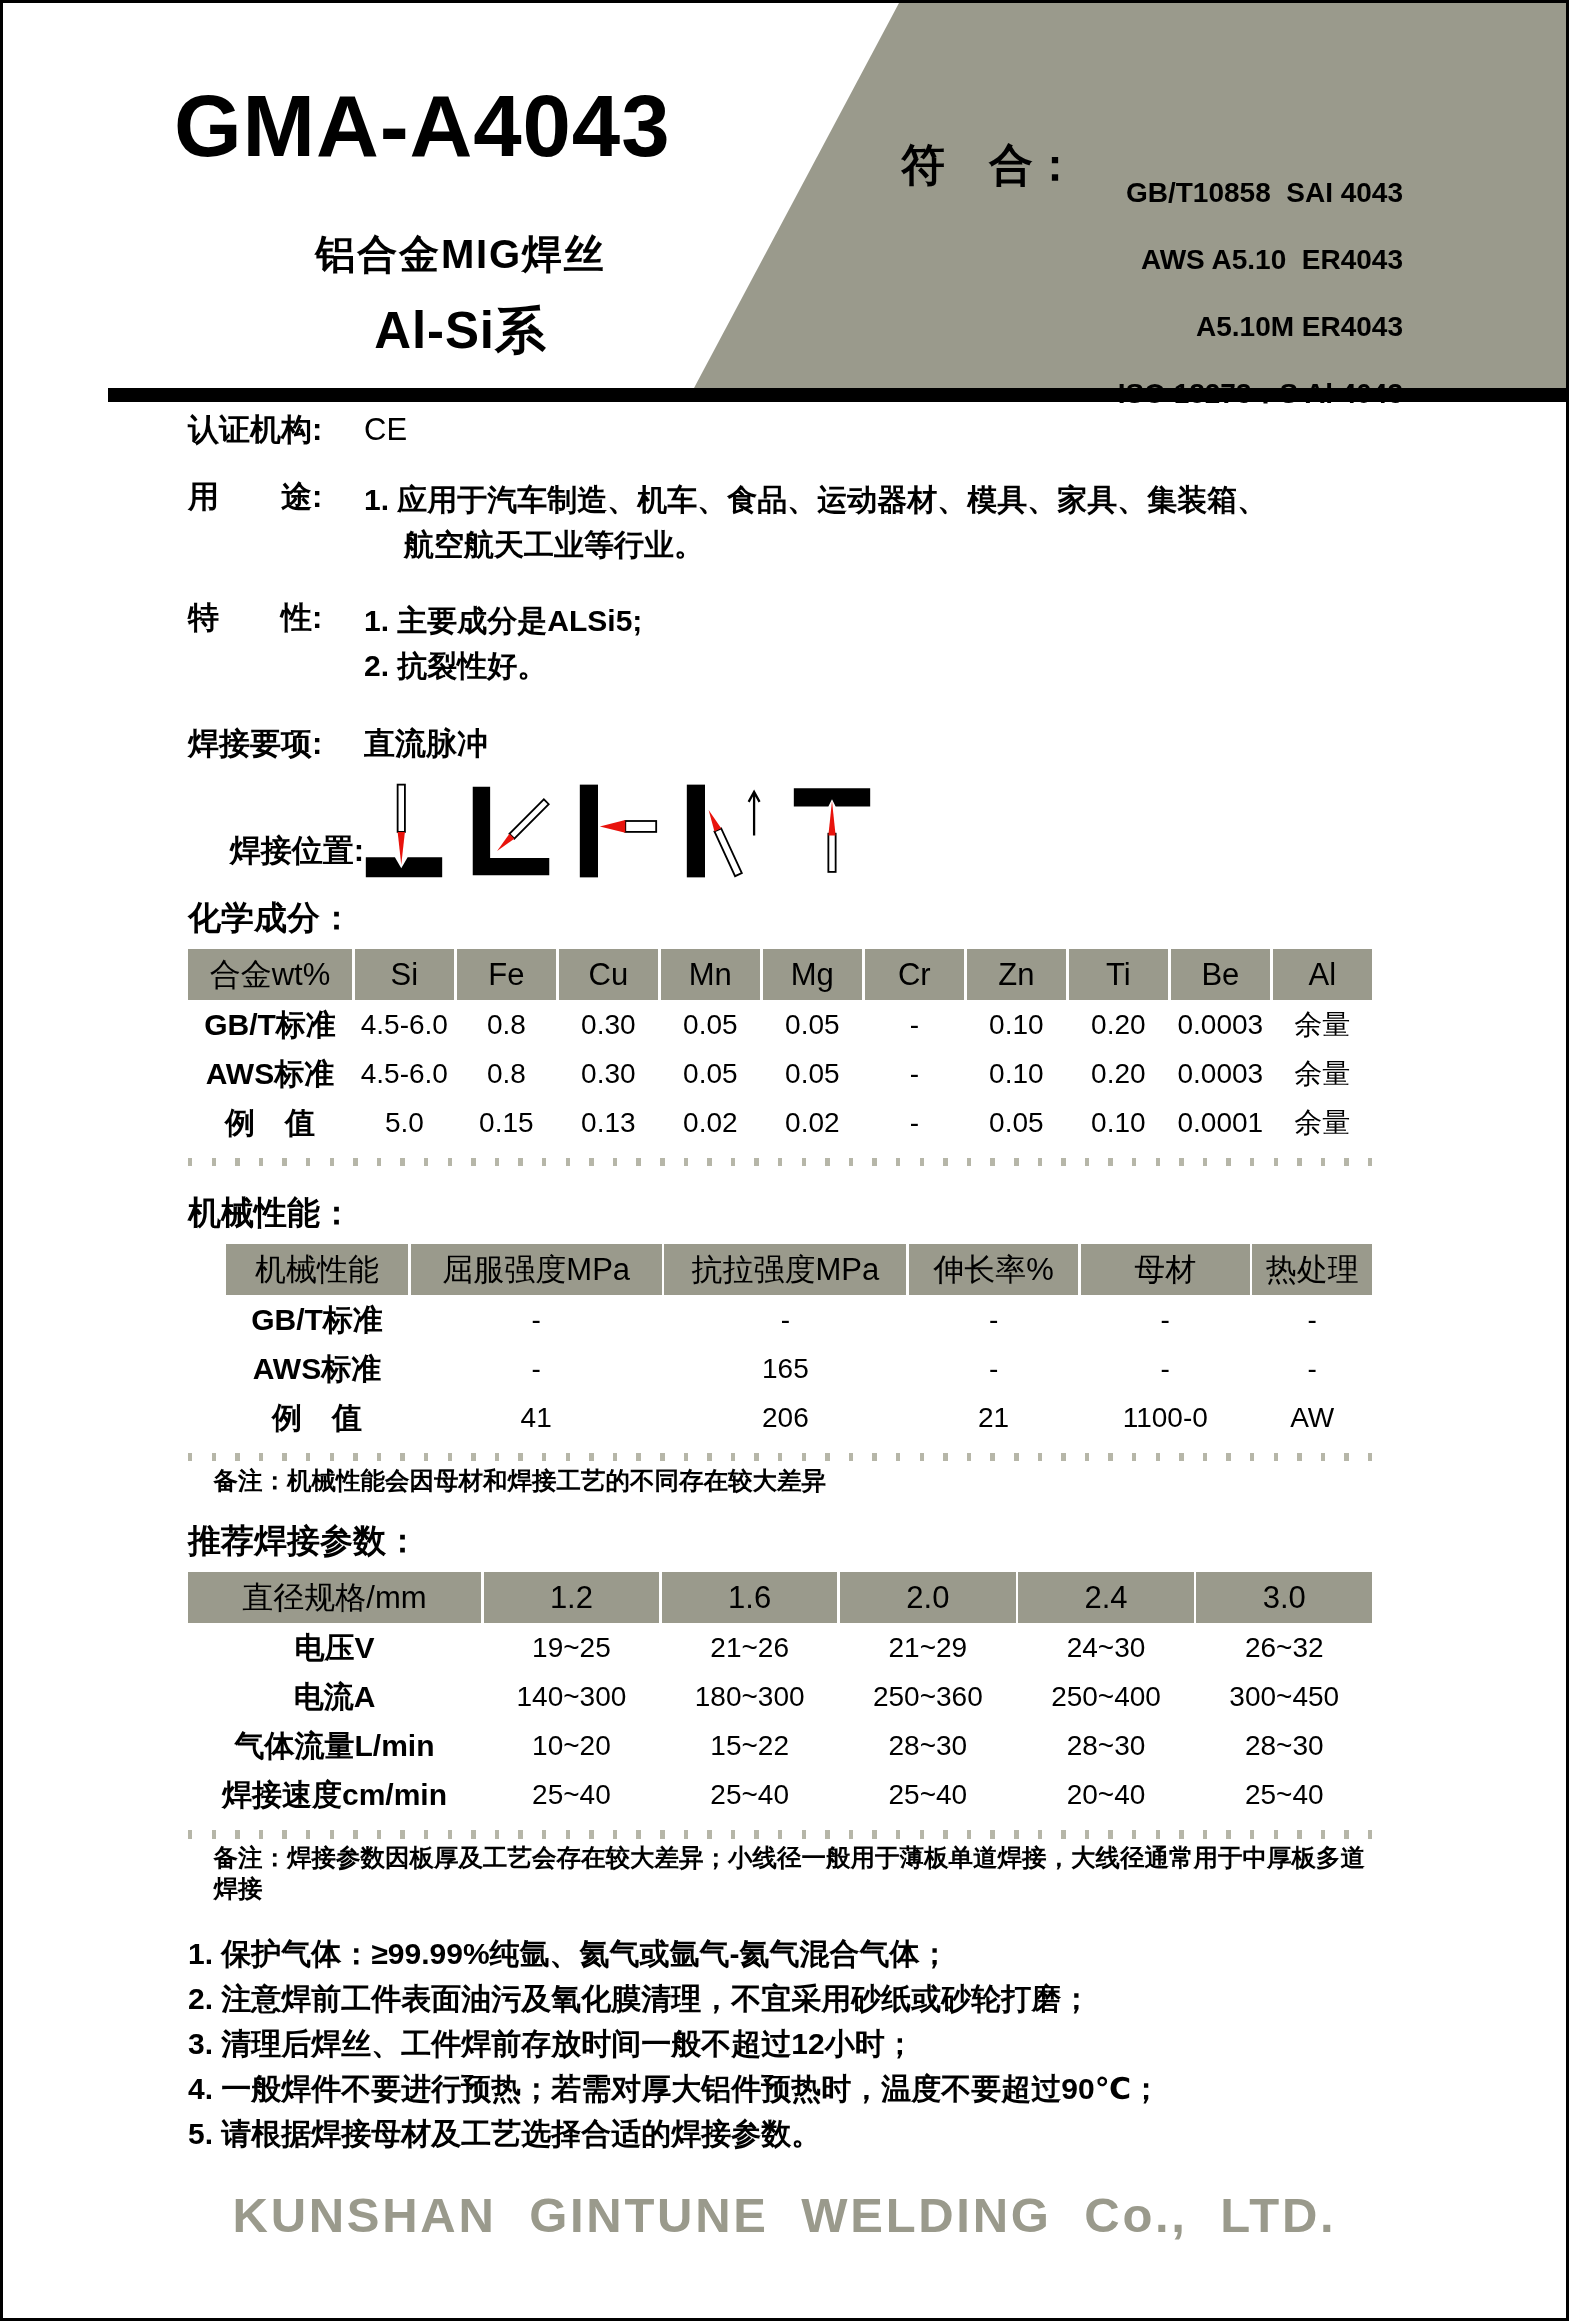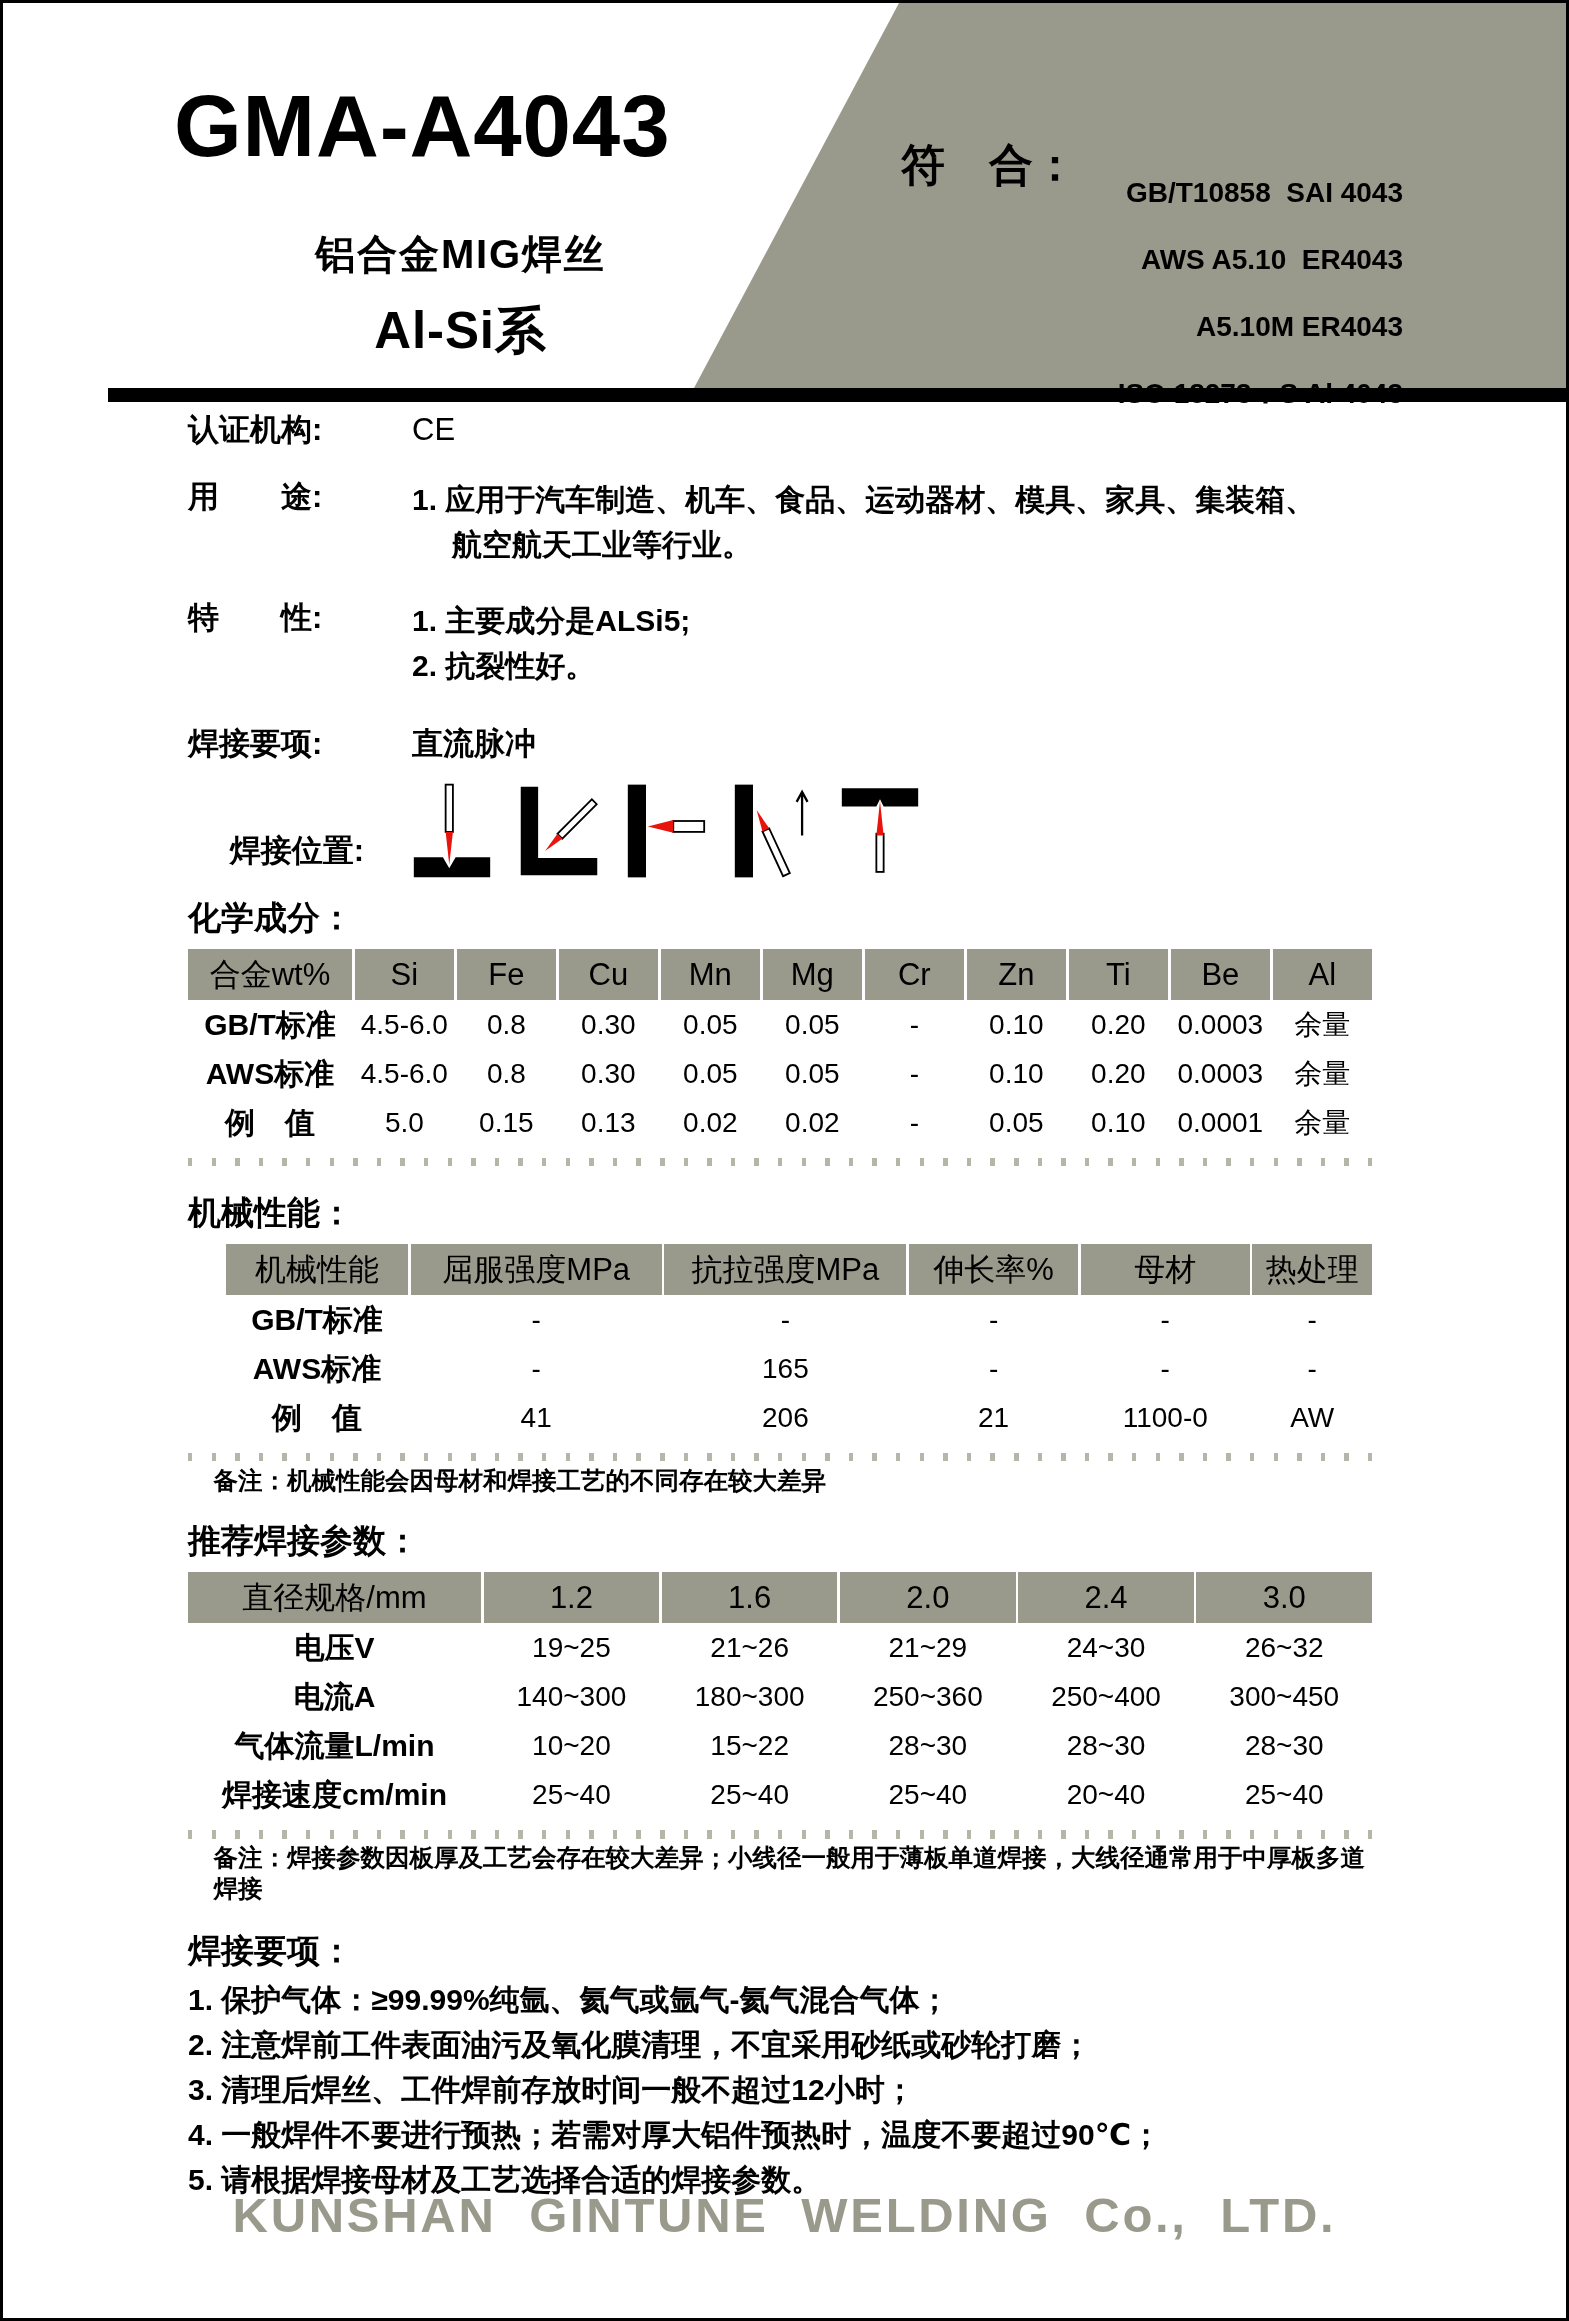--- a/index.html
+++ b/index.html
@@ -44,21 +44,21 @@
     position:absolute;left:1009px;top:136px;width:391px;
     text-align:right;
     margin-top:36px;
   }
   .comp-lines .comp-line{
     font-size:28px;font-weight:bold;line-height:36px;margin-bottom:31px;
     white-space:pre;
   }
   
   .content{position:absolute;left:185px;top:407px;width:1193px;}
-  .info-row{display:flex;align-items:flex-start;gap:48px;}
+  .info-row{display:flex;align-items:flex-start;}
   .info-label{width:176px;flex:none;font-size:31px;font-weight:bold;line-height:40px;white-space:pre;}
   .info-value{font-size:31px;line-height:40px;font-weight:bold;}
   .info-value.latin{font-weight:normal;}
   .multi .line{font-size:30px;line-height:45px;font-weight:bold;}
   .usage-lines .line + .line{padding-left:40px;}
   .row-cert{margin-bottom:27px;}
   .row-usage{margin-bottom:31px;}
   .row-feature{margin-bottom:36px;}
   .row-polarity{margin-bottom:18px;}
   .row-positions{margin-bottom:18px;align-items:flex-end;}
@@ -321,21 +321,20 @@
             <div class="t-cell">25~40</div>
             <div class="t-cell">20~40</div>
             <div class="t-cell">25~40</div>
           </div>
         </div>
       <div class="dotted"></div>
       <div class="table-note">备注：焊接参数因板厚及工艺会存在较大差异；小线径一般用于薄板单道焊接，大线径通常用于中厚板多道焊接</div>
     </div>
 
     <div class="sec-notes">
-      <div class="section-title">焊接要项：</div>
       <div class="notes-items">
           <div class="note-line">1. 保护气体：≥99.99%纯氩、氦气或氩气-氦气混合气体；</div>
           <div class="note-line">2. 注意焊前工件表面油污及氧化膜清理，不宜采用砂纸或砂轮打磨；</div>
           <div class="note-line">3. 清理后焊丝、工件焊前存放时间一般不超过12小时；</div>
           <div class="note-line">4. 一般焊件不要进行预热；若需对厚大铝件预热时，温度不要超过90℃；</div>
           <div class="note-line">5. 请根据焊接母材及工艺选择合适的焊接参数。</div>
         </div>
     </div>
 
   </div>

